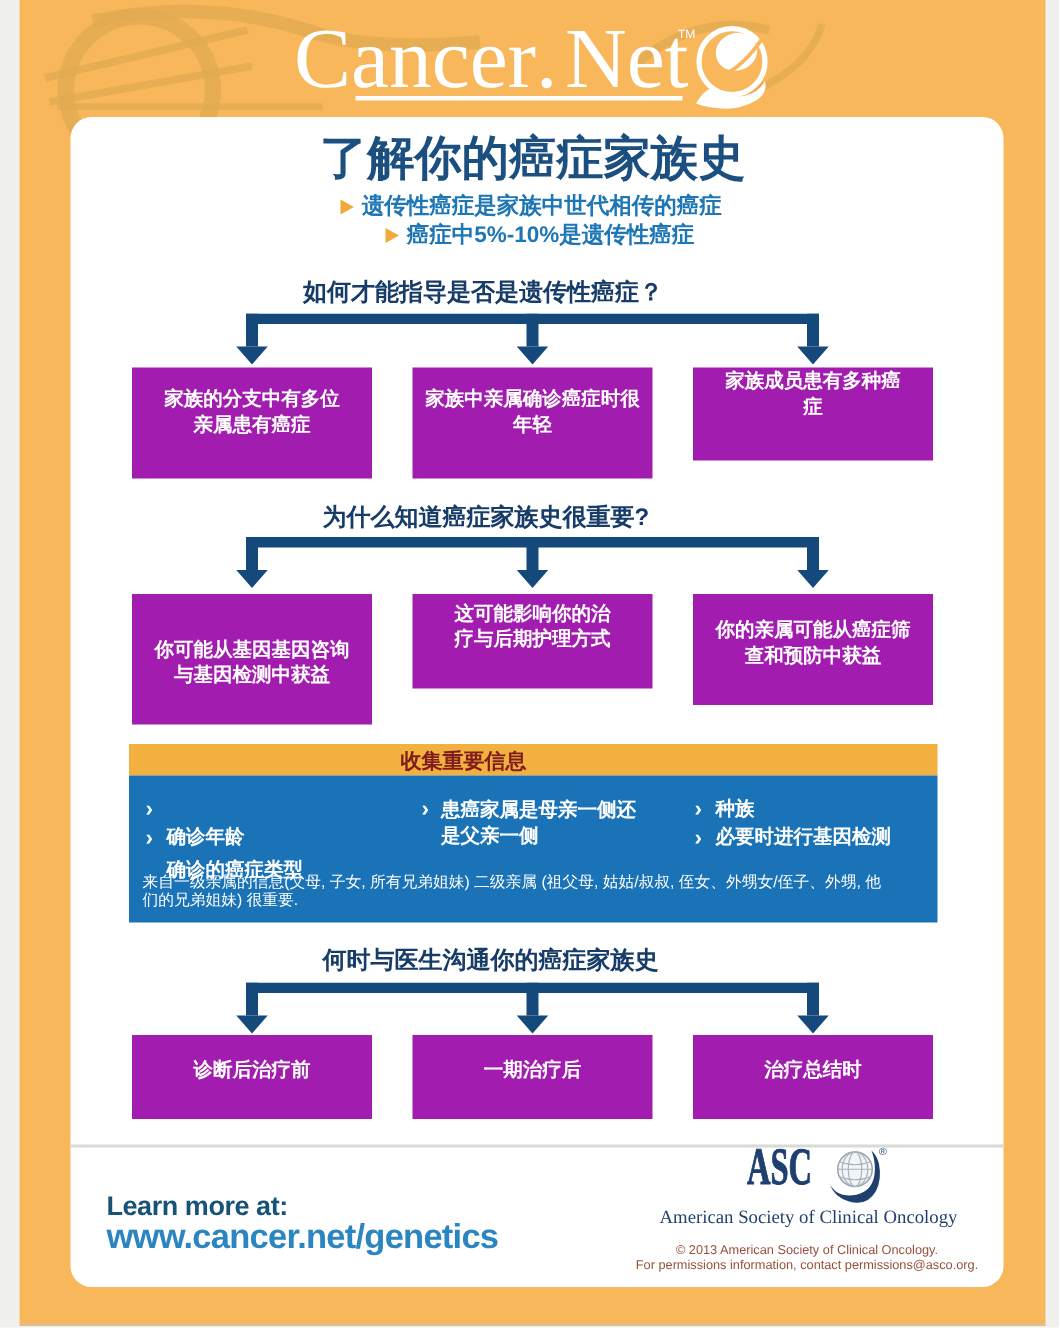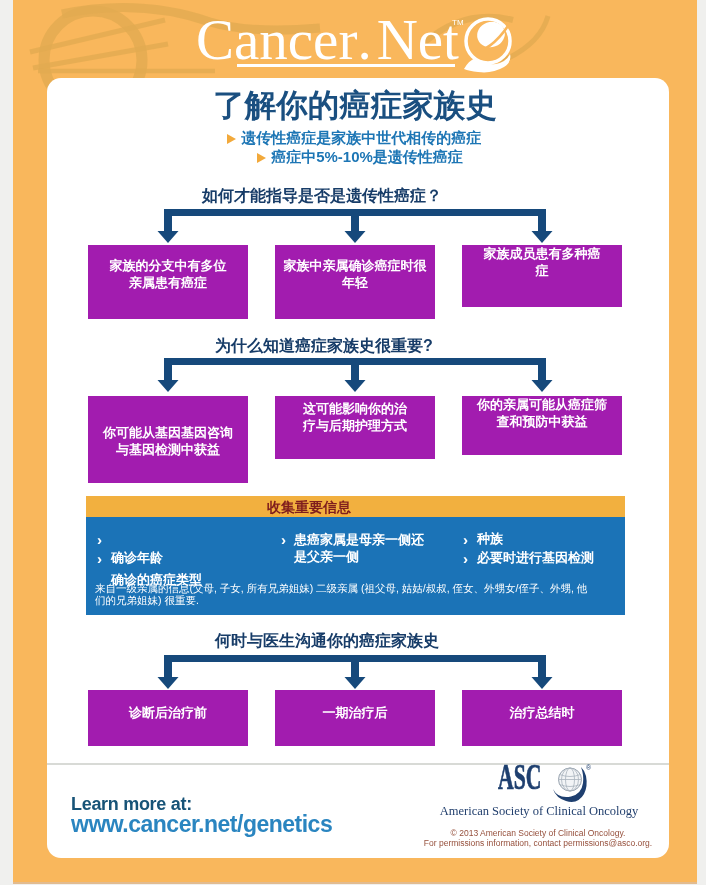--- a/index.html
+++ b/index.html
@@ -76,21 +76,21 @@
       <rect x="14" y="0" height="22" width="8"></rect>
       <rect x="201" y="0" height="22" width="8"></rect>
       <rect x="388" y="0" height="22" width="8"></rect>
       <polygon points="7.5,22 28.5,22 18,34"></polygon>
       <polygon points="194.5,22 215.5,22 205,34"></polygon>
       <polygon points="381.5,22 402.5,22 392,34"></polygon>
     </g>
   </svg>
   <div class="abs box" style="left:88px;top:396px;height:59px;padding-top:28px;">你可能从基因基因咨询<br>与基因检测中获益</div>
   <div class="abs box" style="left:275px;top:396px;height:59px;padding-top:4px;">这可能影响你的治<br>疗与后期护理方式</div>
-  <div class="abs box" style="left:462px;top:396px;height:59px;">你的亲属可能从癌症筛<br>查和预防中获益</div>
+  <div class="abs box" style="left:462px;top:396px;height:59px;padding-top:15px;">你的亲属可能从癌症筛<br>查和预防中获益</div>
 
   <div class="abs" style="left:86px;top:496px;width:539px;height:21px;background:#f2b03f;"></div>
   <div class="abs ctr" style="left:309px;top:500px;font-size:14px;line-height:15px;font-weight:bold;color:#7f1d1d;">收集重要信息</div>
   <div class="abs" style="left:86px;top:517px;width:539px;height:98px;background:#1b73b7;"></div>
   <div class="abs chv" style="left:97px;top:532px;">›</div>
   <div class="abs pitem nw" style="left:111px;top:531px;margin-top:41px;">确诊的癌症类型</div>
   <div class="abs chv" style="left:97px;top:551px;">›</div>
   <div class="abs pitem nw" style="left:111px;top:550px;">确诊年龄</div>
   <div class="abs chv" style="left:281px;top:532px;">›</div>
   <div class="abs pitem nw" style="left:294px;top:531px;line-height:17px;">患癌家属是母亲一侧还<br>是父亲一侧</div>

